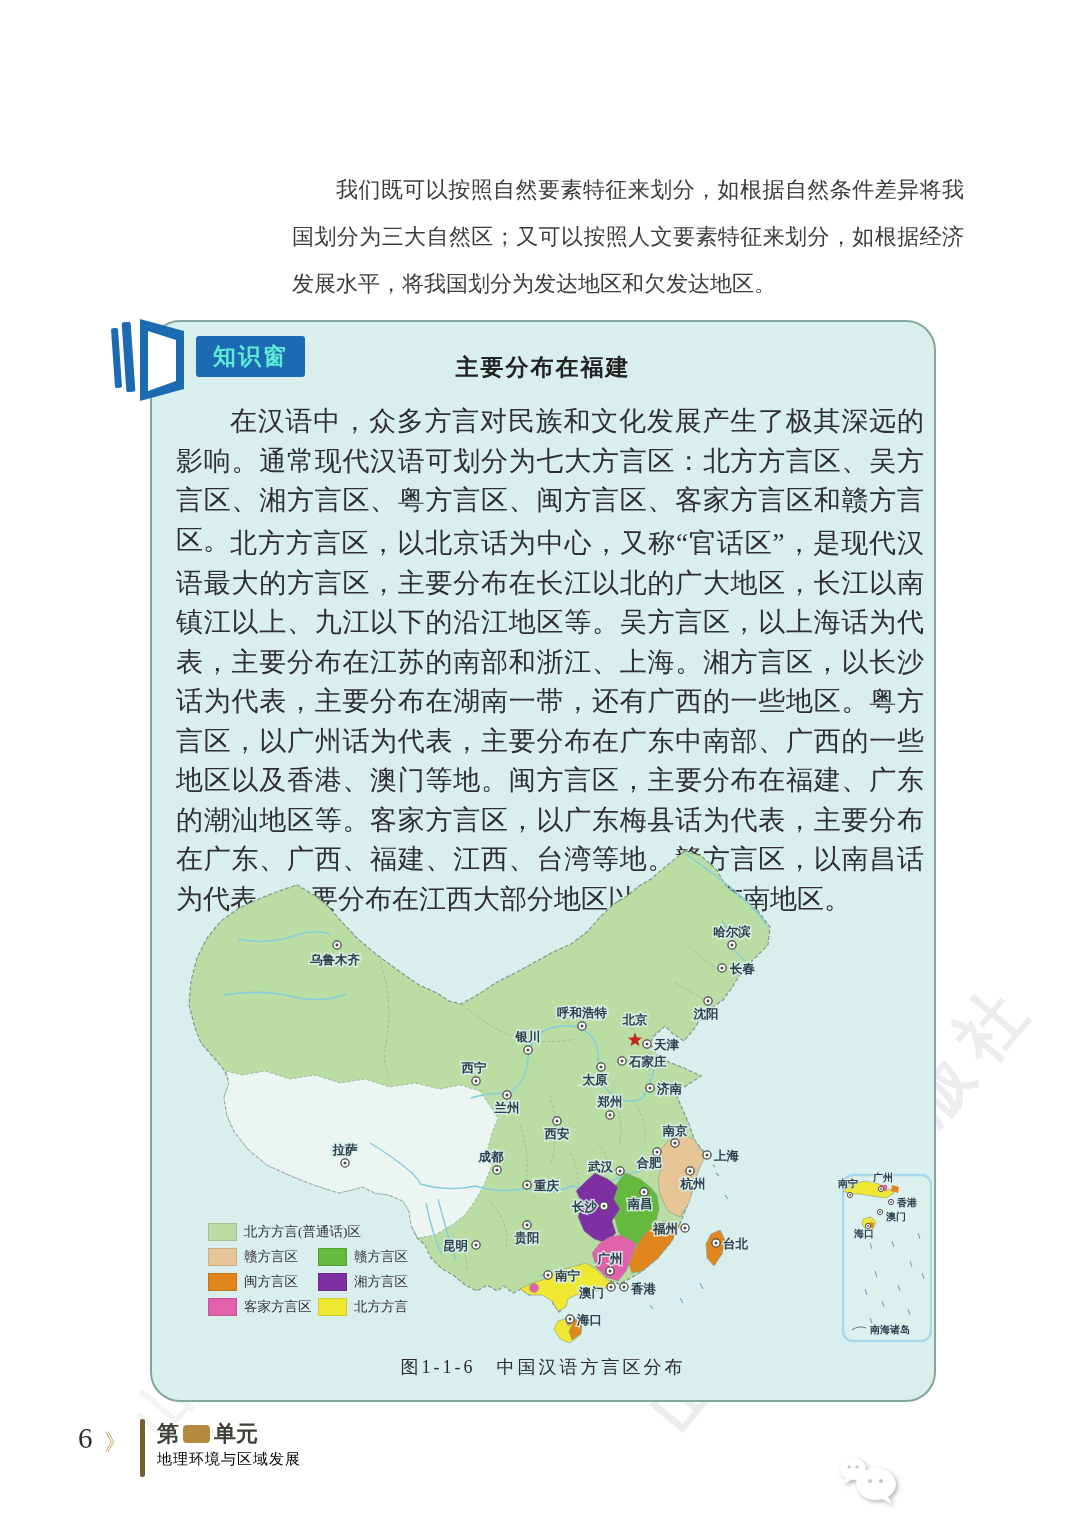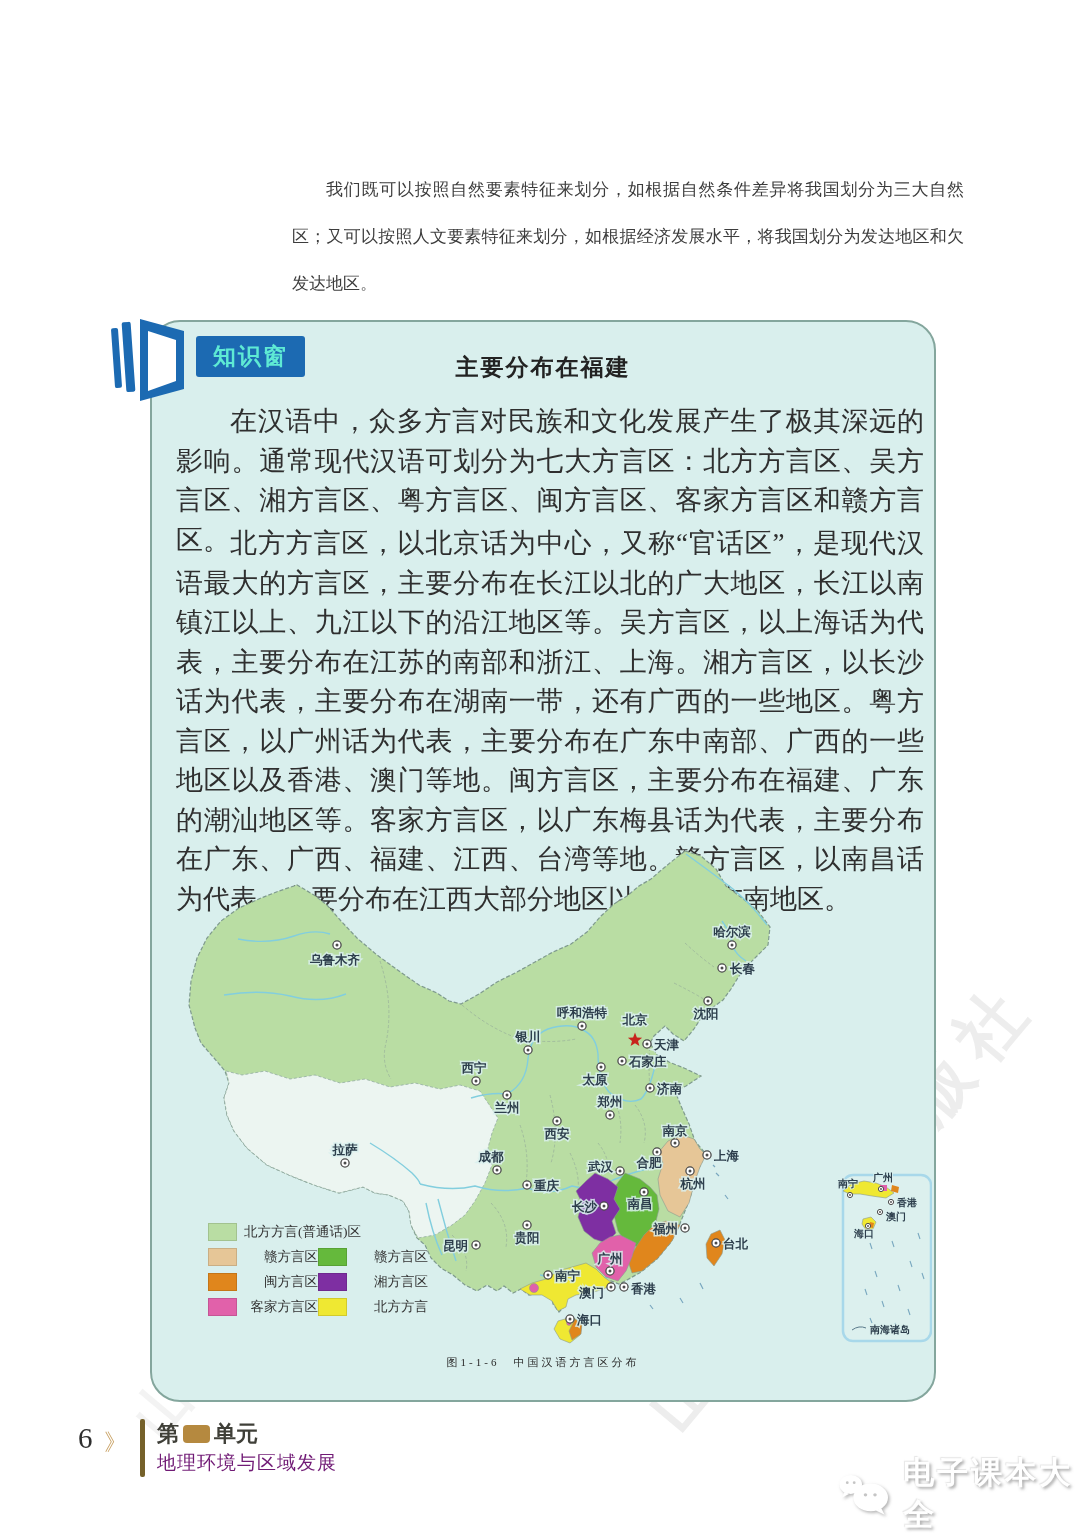--- a/index.html
+++ b/index.html
@@ -3,21 +3,21 @@
 <meta charset="utf-8">
 <style>
   html,body{margin:0;padding:0;}
   body{
     width:1080px;height:1537px;position:relative;background:#ffffff;
     font-family:"Liberation Serif", serif;color:#3a3a3a;overflow:hidden;
   }
   
   .intro{
     position:absolute;left:292px;top:166px;width:672px;
-    font-size:17px;line-height:47px;text-align:justify;text-indent:2em;color:#3c3c3c;
+    font-size:22px;line-height:47px;text-align:justify;text-indent:2em;color:#3c3c3c;
   }
   
   .kw-box{
     position:absolute;left:150px;top:320px;width:786px;height:1082px;
     background:#d9efed;border:2px solid #84a69d;border-radius:30px;box-sizing:border-box;
   }
   .kw-tag{
     position:absolute;left:196px;top:336px;background:#1c6ab2;color:#5eead4;
     font-size:23px;font-weight:bold;padding:5px 17px;border-radius:3px;
     font-family:"Liberation Sans",sans-serif;letter-spacing:2px;
@@ -41,38 +41,38 @@
     paint-order:stroke;stroke:rgba(217,240,238,0.85);stroke-width:3px;
   }
   .inset-label{
     font:600 10px "Liberation Serif",serif;fill:#2d3e4c;
     paint-order:stroke;stroke:rgba(217,240,238,0.8);stroke-width:2px;
   }
   .legend{
     position:absolute;left:28px;top:380px;display:flex;flex-direction:column;gap:7px;
   }
   .legend-row{display:flex;gap:0;}
-  .legend-item{display:flex;align-items:center;width:110px;justify-content:space-between;}
+  .legend-item{display:flex;align-items:center;width:110px;}
   .legend-item.wide{width:auto;}
   .legend-swatch{width:27px;height:16px;margin-right:7px;border:1px solid rgba(0,0,0,0.12);flex:none;}
   .legend-label{font-size:13.5px;color:#333;white-space:nowrap;}
   .map-caption{
     position:absolute;left:150px;top:1355px;width:786px;text-align:center;
-    font-size:11px;color:#2b2b2b;letter-spacing:3px;
+    font-size:18px;color:#2b2b2b;letter-spacing:3px;
   }
   
   .page-num{position:absolute;left:78px;top:1422px;font-size:29px;color:#2e2e2e;}
   .chevrons{position:absolute;left:104px;top:1427px;font-size:23px;color:#c9a265;letter-spacing:-4px;}
   .unit-bar{position:absolute;left:140px;top:1419px;width:5px;height:58px;background:#75612a;border-radius:2px;}
   .unit-title{
     position:absolute;left:157px;top:1419px;font-size:22px;font-weight:bold;color:#3f3f38;
     display:flex;align-items:center;
   }
   .unit-square{display:inline-block;width:27px;height:18px;background:#b5893f;border-radius:4px;margin:0 4px;}
-  .unit-sub{position:absolute;left:157px;top:1450px;font-size:19px;color:#701a75;letter-spacing:1px;}
+  .unit-sub{position:absolute;left:157px;top:1450px;font-size:15px;color:#000000;letter-spacing:1px;}
   
   .logo{position:absolute;left:836px;top:1452px;display:flex;align-items:center;}
   .logo-text{
     font-family:"Liberation Sans",sans-serif;font-size:31px;font-weight:bold;color:#ffffff;
     text-shadow:2px 2px 3px rgba(110,110,110,0.55), -1px -1px 1px rgba(160,160,160,0.25);
     letter-spacing:3px;margin-left:10px;
   }
   
   .wm{
     position:absolute;font-size:66px;font-weight:bold;color:rgba(135,135,135,0.15);
@@ -429,14 +429,13 @@
       <ellipse cx="40" cy="32" rx="20" ry="16"></ellipse>
       <path d="M52,44 l4,8 -10,-5 Z"></path>
     </g>
     <g fill="rgba(150,150,150,0.55)">
       <circle cx="13" cy="15" r="1.6"></circle>
         <circle cx="21" cy="15" r="1.6"></circle>
       <circle cx="34" cy="29" r="2"></circle>
         <circle cx="45" cy="29" r="2"></circle>
     </g>
   </svg>
-  <span class="logo-text">电子课本大全</span>
 </div>
 
 </body></html>

